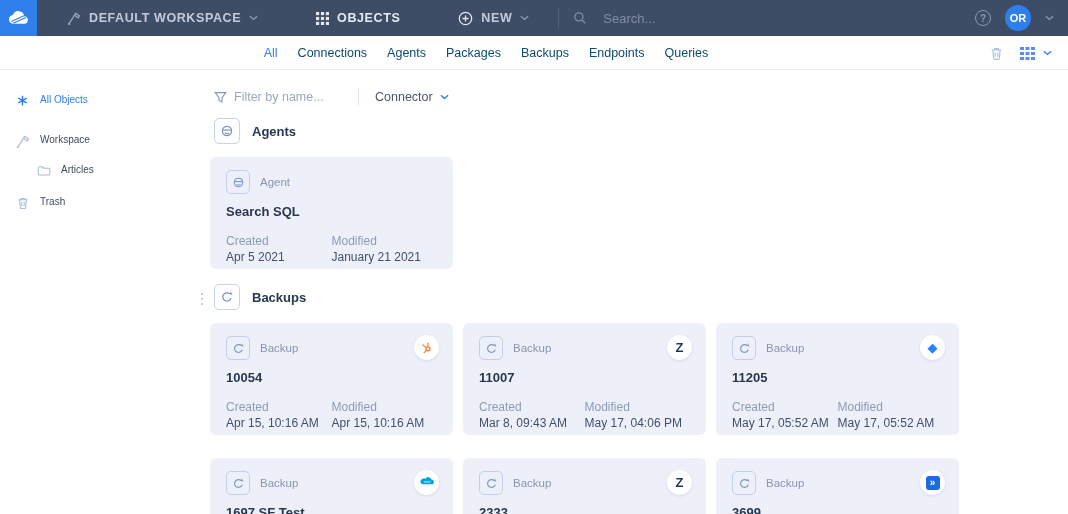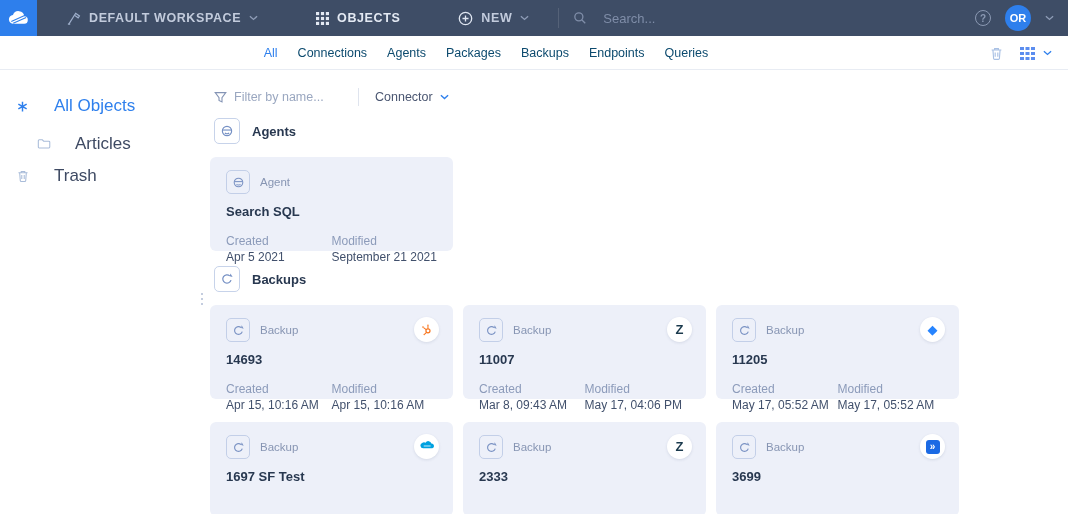--- a/index.html
+++ b/index.html
@@ -31,22 +31,22 @@
     justify-content:center; position:relative; background:#fff; }
   .tabs { display:flex; gap:20px; margin-right:96px; }
   .tab { font-size:12.5px; color:#0c4a6e; cursor:pointer; }
   .tab.active { color:#2f80ed; }
   .tab-tools { position:absolute; right:16px; top:0; height:34px; display:flex; align-items:center; gap:16px; }
   .tool-chev { color:#2f80ed; margin-left:-8px; }
 
   
   .content { display:flex; height:444px; position:relative; }
   .sidebar { width:204px; padding:24px 0 0 15px; flex:none; }
-  .side-item { display:flex; align-items:center; gap:24px; height:24px; margin-bottom:8px;
-    font-size:17px; color:#3e4a63; cursor:pointer; }
+  .side-item { display:flex; gap:10px; height:24px; margin-bottom:8px;
+    font-size:10px; color:#3e4a63; cursor:pointer; }
   .side-item .s-icon { color:#a9bcd9; width:15px; display:flex; justify-content:center; }
   .side-item.active, .side-item.active .s-icon { color:#2f80ed; }
   .side-group { margin-top:16px; }
   .side-item.indent { padding-left:21px; margin-top:-2px; }
   .side-item.trash { }
   .resize-handle { position:absolute; left:201px; top:223px; display:flex; flex-direction:column; gap:3px; cursor:col-resize; }
   .resize-handle i { width:2px; height:2px; background:#b0bdd4; border-radius:50%; display:block; }
 
   .main { flex:1; padding:15px 0 0 6px; }
 
@@ -61,21 +61,21 @@
   .connector-dd .chev { color:#2f80ed; }
 
   
   .section-header { display:flex; align-items:center; gap:12px; height:26px; margin:9px 0 13px 4px; }
   .section-header.backups { margin-top:15px; }
   .type-box { width:26px; height:26px; border:1px solid #c7d3ea; border-radius:5px; background:#fff;
     color:#7590c4; display:flex; align-items:center; justify-content:center; flex:none; }
   .section-title { font-size:13px; font-weight:700; color:#283850; }
 
   .card-grid { display:grid; grid-template-columns:repeat(3,243px); column-gap:10px; row-gap:23px; }
-  .card { width:243px; height:94px; background:#edf0f9; border-radius:6px; padding:13px 16px;
+  .card { width:243px; height:112px; background:#edf0f9; border-radius:6px; padding:13px 16px;
     position:relative; cursor:pointer; }
   .card-head { display:flex; align-items:center; gap:10px; }
   .card .type-box { width:24px; height:24px; background:transparent; border-color:#c3cfe8; color:#7b93c4; }
   .type-label { font-size:11.5px; color:#8795b3; }
   .card-title { font-size:13px; font-weight:700; color:#283850; margin-top:10px; }
   .card-footer { display:flex; margin-top:15px; }
   .meta-col { width:122px; }
   .meta-label { font-size:12px; color:#8c9bba; margin-bottom:2px; }
   .meta-value { font-size:12px; color:#41506c; }
   .badge { position:absolute; right:14px; top:12px; width:25px; height:25px; border-radius:50%;
@@ -214,20 +214,30 @@
     <div class="side-item active">
       <span class="s-icon">
         <svg viewBox="0 0 16 16" width="13" height="13" stroke="currentColor" stroke-width="1.8" fill="none">
           <path d="M8 2 V14 M2.9 5 L13.1 11 M13.1 5 L2.9 11"></path>
         </svg>
       </span>
       <span>All Objects</span>
     </div>
 
     <div class="side-group">
+      <div class="side-item">
+        <span class="s-icon">
+          <svg viewBox="0 0 16 16" width="15" height="15" fill="none" stroke="currentColor" stroke-width="1.3">
+            <path d="M3 14 L9 4.5"></path>
+              <path d="M9 4.5 l1.3-2 4 2.7 -1.4 2.1 z"></path>
+              <path d="M2 14 h2.5"></path>
+          </svg>
+        </span>
+        <span>Workspace</span>
+      </div>
       <div class="side-item indent">
         <span class="s-icon">
           <svg viewBox="0 0 16 16" width="14" height="14" fill="none" stroke="currentColor" stroke-width="1.2">
             <path d="M1.5 4.2 a1 1 0 0 1 1-1 h3.6 l1.5 1.6 h6 a1 1 0 0 1 1 1 v5.7 a1 1 0 0 1 -1 1 h-11.1 a1 1 0 0 1 -1-1 Z"></path>
           </svg>
         </span>
         <span>Articles</span>
       </div>
     </div>
 
@@ -293,21 +303,21 @@
           <span class="type-label">Agent</span>
         </div>
         <div class="card-title">Search SQL</div>
         <div class="card-footer">
           <div class="meta-col">
             <div class="meta-label">Created</div>
             <div class="meta-value">Apr 5 2021</div>
           </div>
           <div class="meta-col">
             <div class="meta-label">Modified</div>
-            <div class="meta-value">September 21 2021</div>
+            <div class="meta-value">January 21 2021</div>
           </div>
         </div>
       </div>
     </div>
 
     <div class="section-header backups">
       <span class="type-box">
         <svg viewBox="0 0 16 16" width="14" height="14">
           <path d="M12.6 9.3 A4.8 4.8 0 1 1 11.2 4.4" fill="none" stroke="currentColor" stroke-width="1.4"></path>
           <path d="M11.9 1.6 l-.7 3.3 3.2 .9 z" fill="currentColor"></path>
@@ -332,21 +342,21 @@
           <span>
             <svg viewBox="0 0 16 16" width="13" height="13">
               <circle cx="9.8" cy="9.6" r="2.5" fill="none" stroke="#f8761f" stroke-width="1.5"></circle>
               <path d="M9.8 7.1 V3.6 M7.6 8.2 L4.4 5.6 M8 11.6 L5.8 13.8" stroke="#f8761f" stroke-width="1.3" fill="none"></path>
               <circle cx="9.8" cy="2.8" r="1" fill="#f8761f"></circle>
                 <circle cx="3.7" cy="5" r="1" fill="#f8761f"></circle>
                 <circle cx="5.2" cy="14.2" r=".9" fill="#f8761f"></circle>
             </svg>
           </span>
         </span>
-        <div class="card-title">14693</div>
+        <div class="card-title">10054</div>
         <div class="card-footer">
           <div class="meta-col">
               <div class="meta-label">Created</div>
               <div class="meta-value">Apr 15, 10:16 AM</div>
             </div>
           <div class="meta-col">
               <div class="meta-label">Modified</div>
               <div class="meta-value">Apr 15, 10:16 AM</div>
             </div>
         </div>

